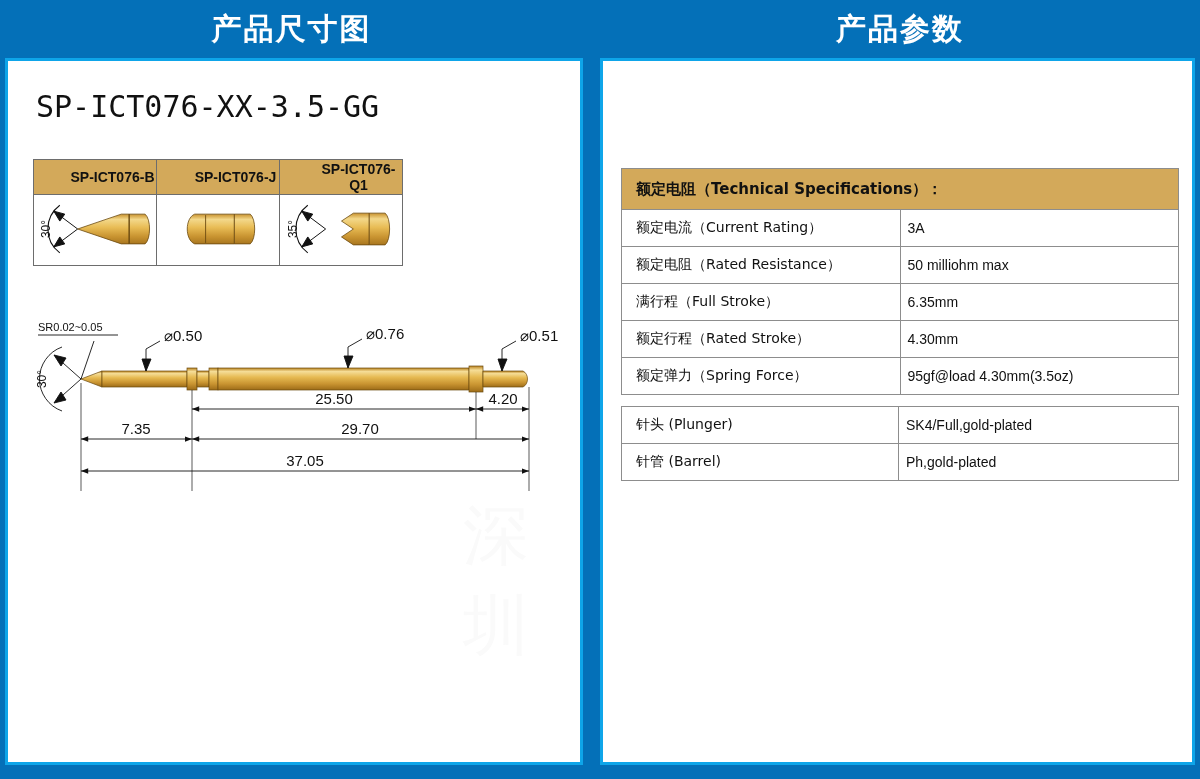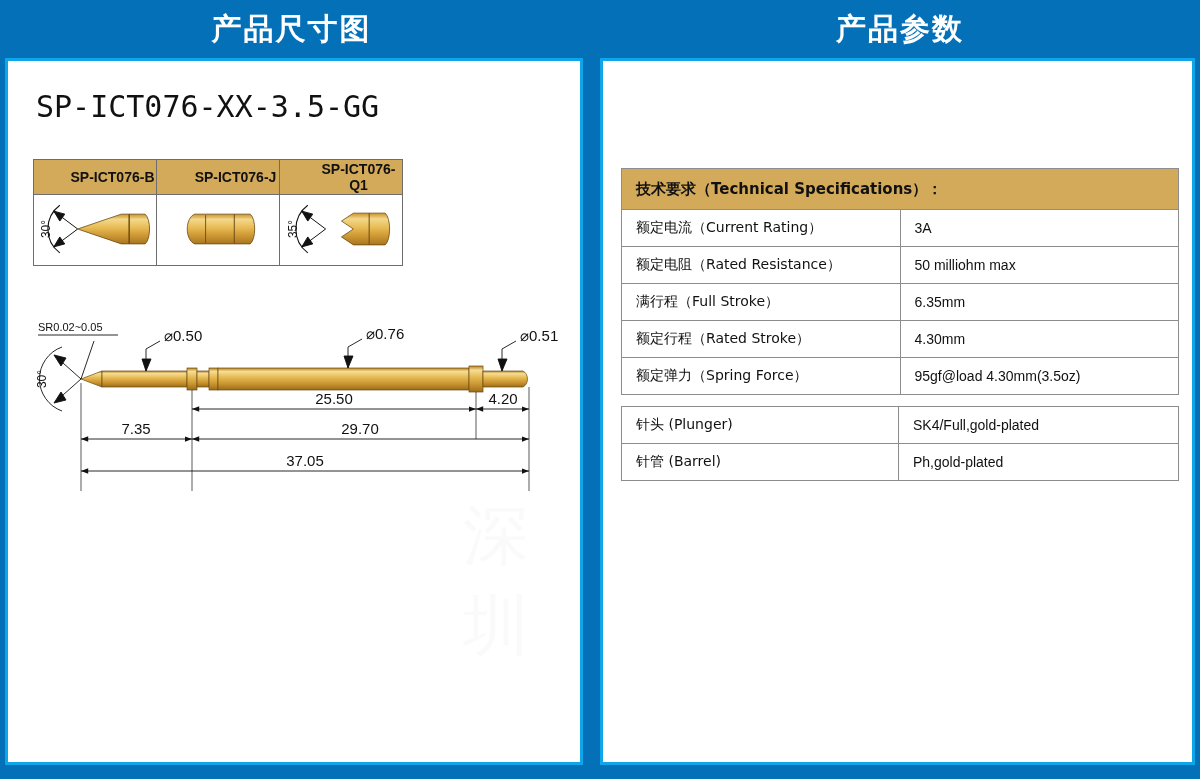--- a/index.html
+++ b/index.html
@@ -81,21 +81,21 @@
     border:1px solid #8d8d8d;
     font-family:"DejaVu Sans",sans-serif;
   }
   .spec td.k{
     width:248px;height:36px;padding:0 14px;
     font-size:14px;color:#111;
     border:1px solid #8d8d8d;background:#fff;
     font-family:"DejaVu Sans",sans-serif;
   }
   .spec td.v{
-    height:36px;padding:0 14px;
+    height:36px;padding:0 7px;
     font-size:14px;color:#111;
     border:1px solid #8d8d8d;background:#fff;
     font-family:"Liberation Sans",sans-serif;
   }
   .dimtext{font-family:"Liberation Sans",sans-serif;}
 </style>
 </head>
 <body>
 
 <div class="sheet">
@@ -274,21 +274,21 @@
     </div>
 
     <div class="watermark">深圳</div>
   </div>
 
   <div class="panel" id="panel-right">
 
     <table class="spec" id="spec-tech">
       <tbody>
           <tr class="grp">
-        <td colspan="2">技术要求（Technical Specifications）：</td>
+        <td colspan="2">额定电阻（Technical Specifications）：</td>
       </tr>
       <tr>
         <td class="k">额定电流（Current Rating）</td>
         <td class="v">3A</td>
       </tr>
       <tr>
         <td class="k">额定电阻（Rated Resistance）</td>
         <td class="v">50 milliohm max</td>
       </tr>
       <tr>

